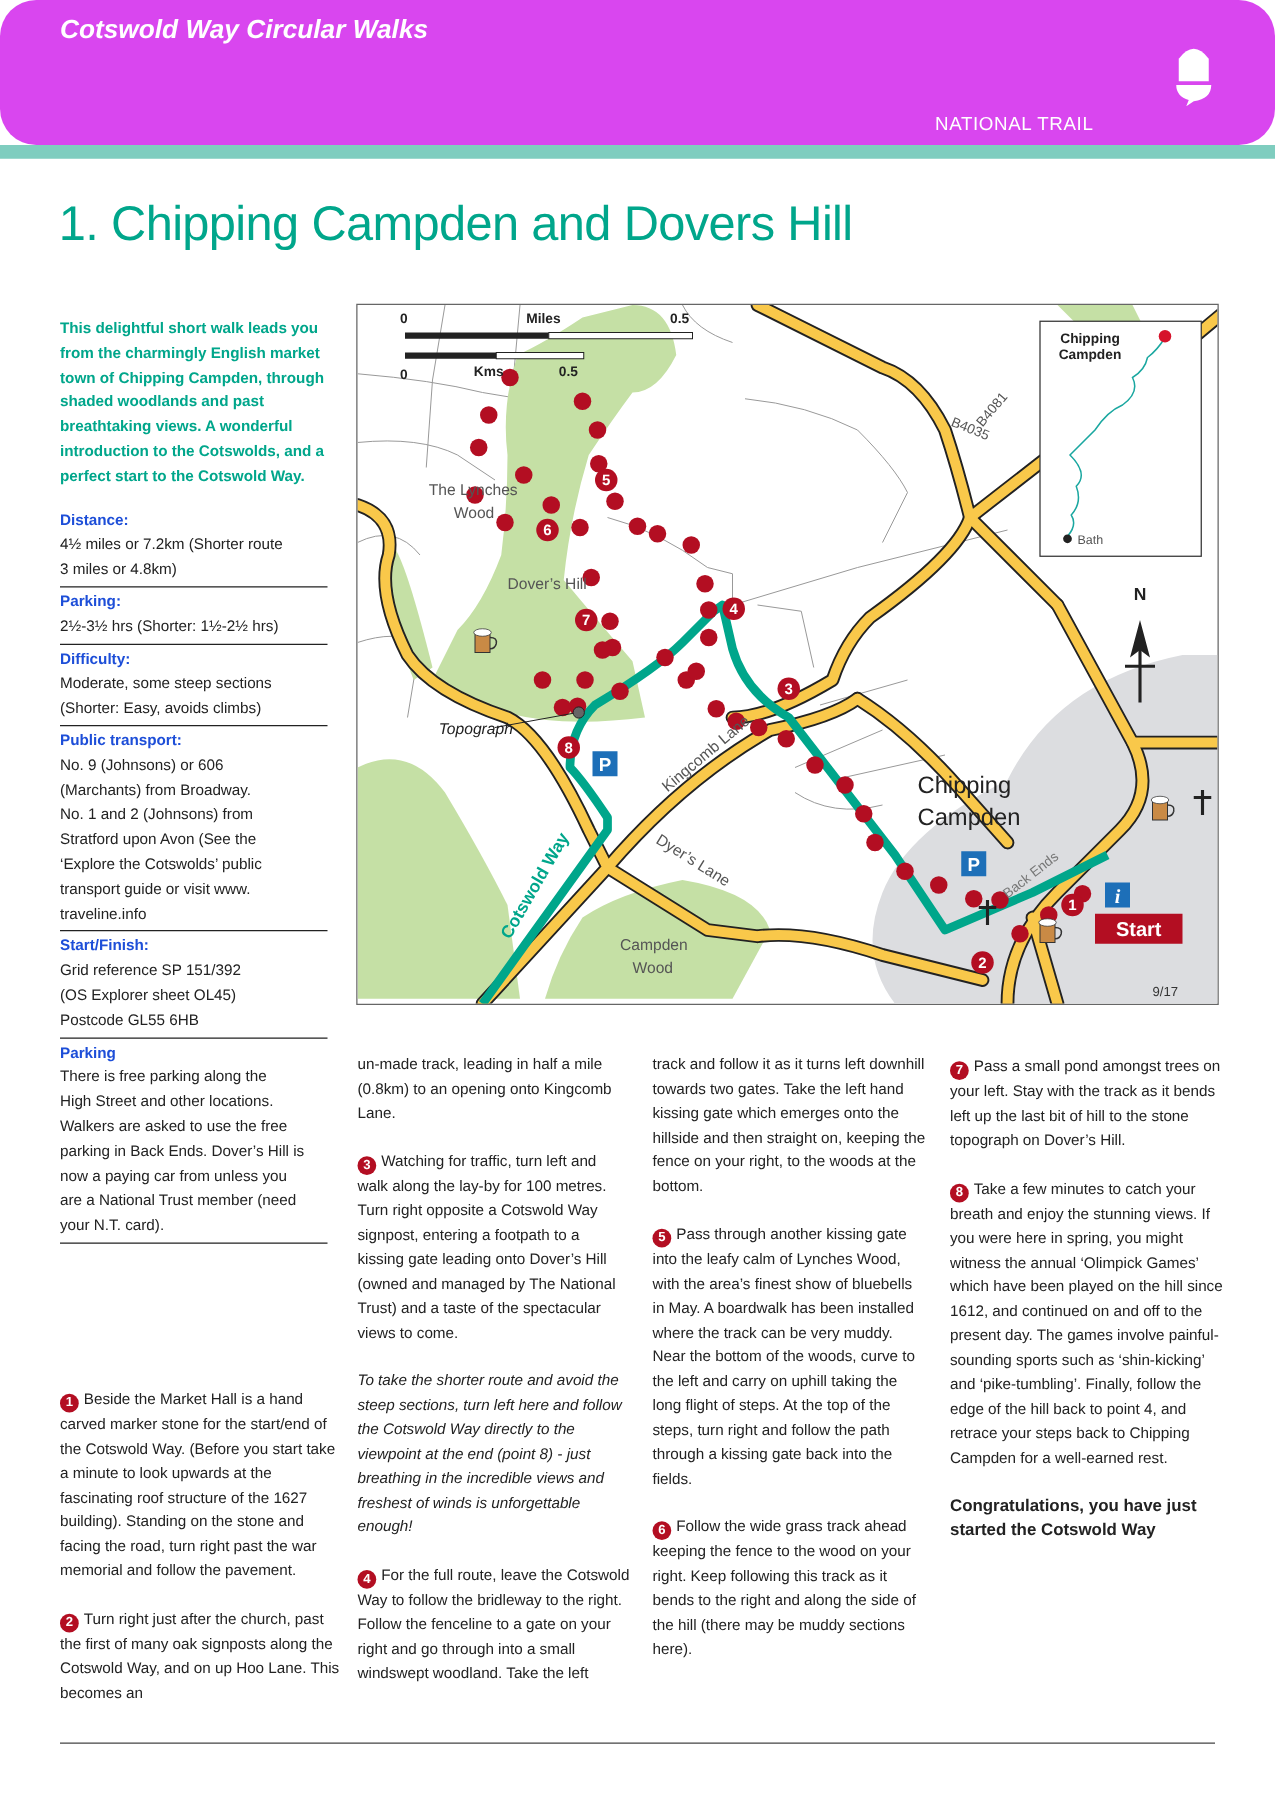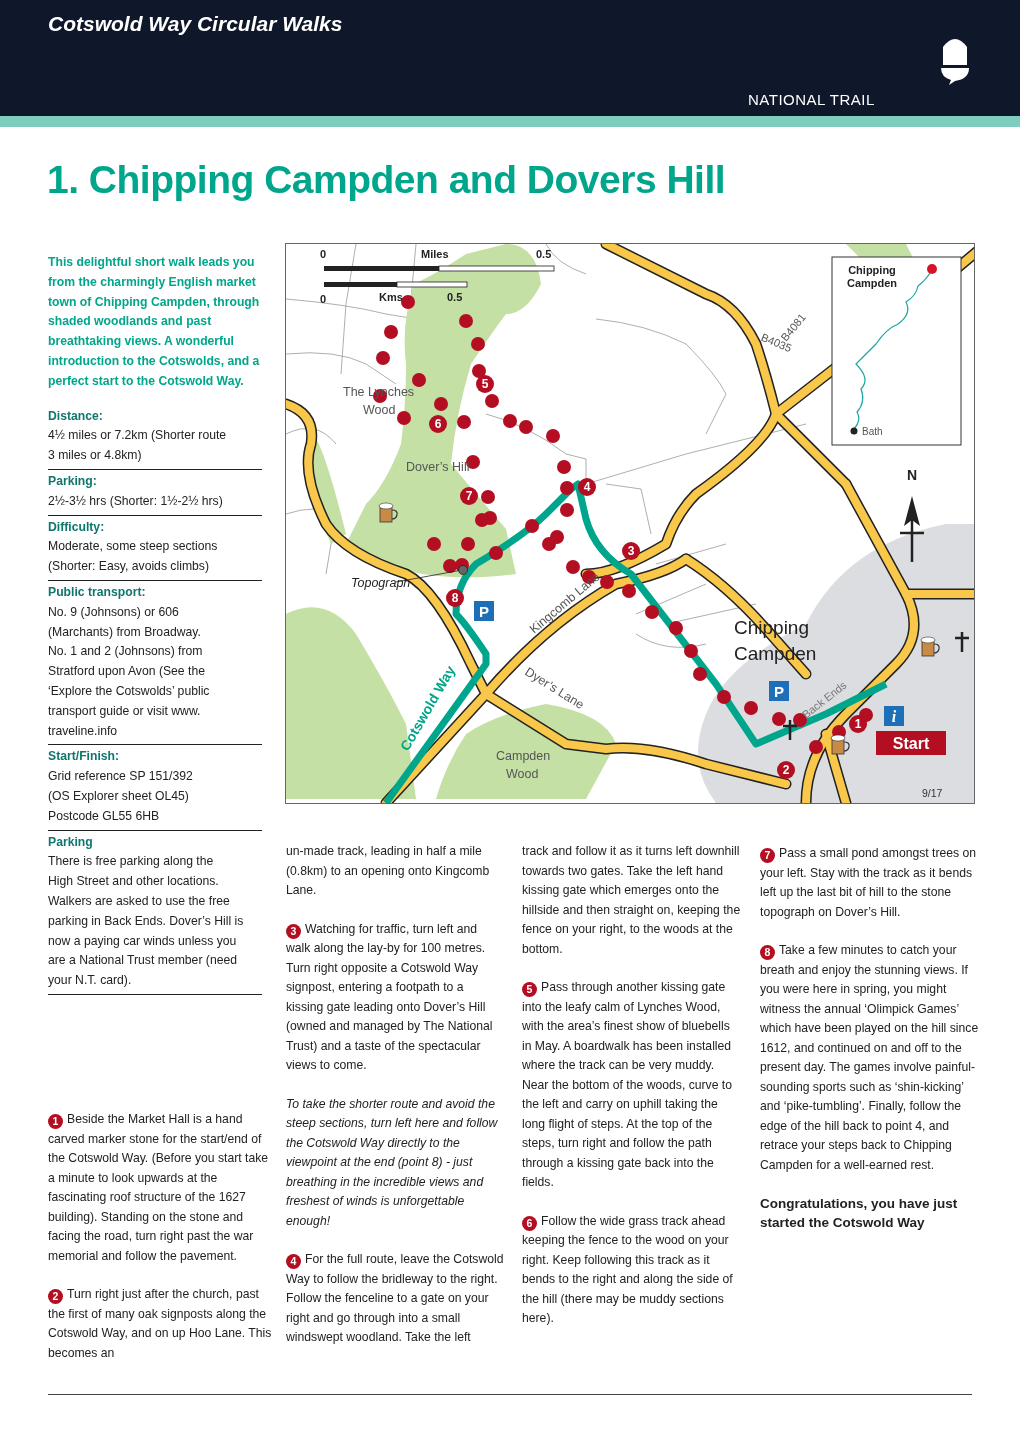--- a/index.html
+++ b/index.html
@@ -1,26 +1,26 @@
 <!DOCTYPE html>
 <html><head>
 <meta charset="utf-8">
 <style>
   html, body { margin:0; padding:0; background:#fff; }
   body { width:1020px; height:1442px; position:relative; overflow:hidden; font-family:"Liberation Sans", sans-serif; color:#222; }
-  .header { position:absolute; left:0; top:0; width:1020px; height:116px; background:#0f172a; }
+  .header { position:absolute; left:0; top:0; width:1020px; height:116px; background:#d946ef;border-radius:29px; }
   .header-stripe { position:absolute; left:0; top:116px; width:1020px; height:11px; background:#7fcdbf; }
   .series-title { position:absolute; left:48px; top:12px; color:#fff; font-style:italic; font-weight:bold; font-size:21px; }
   .nt-label { position:absolute; left:748px; top:43px; color:#fff; font-size:15px; letter-spacing:0.5px;margin-top:48px; }
   .acorn { position:absolute; left:939px; top:35px; width:32px; height:50px; }
-  .page-title { position:absolute; left:47px; top:158px; color:#00a68b; font-size:39px; font-weight:bold; letter-spacing:-0.5px; }
+  .page-title { position:absolute; left:47px; top:158px; color:#00a68b; font-size:39px; font-weight:normal; letter-spacing:-0.5px; }
 
   .left-col { position:absolute; left:48px; top:253px; width:214px; font-size:12.2px; line-height:19.8px; }
   .intro { color:#00a68b; font-weight:bold; }
-  .info-h { color:#0f766e; font-weight:bold; margin-top:0; }
+  .info-h { color:#1d4ed8; font-weight:bold; margin-top:0; }
   .info-block { border-bottom:1px solid #222; padding:2px 0 3px 0; }
   .info-block.first { margin-top:13px; }
 
   .map { position:absolute; left:285px; top:243px; width:688px; height:559px; border:1.5px solid #666; background:#fff; overflow:hidden; }
   .map svg { position:absolute; left:0; top:0; }
 
   .col { position:absolute; font-size:12.2px; line-height:19.5px; }
   .col p { margin:0 0 19px 0; }
   .col .it { font-style:italic; }
   .num { display:inline-block; width:15px; height:15px; border-radius:50%; background:#b30e22; color:#fff; font-weight:bold; font-size:10.5px; line-height:15px; text-align:center; margin-right:4px; vertical-align:-2px; }
@@ -75,21 +75,21 @@
         <div>Grid reference SP 151/392</div>
         <div>(OS Explorer sheet OL45)</div>
         <div>Postcode GL55 6HB</div>
       </div>
       <div class="info-block" style="border-bottom: 1px solid rgb(34, 34, 34);">
         <div class="info-h">Parking</div>
         <div>There is free parking along the</div>
         <div>High Street and other locations.</div>
         <div>Walkers are asked to use the free</div>
         <div>parking in Back Ends. Dover’s Hill is</div>
-        <div>now a paying car winds unless you</div>
+        <div>now a paying car from unless you</div>
         <div>are a National Trust member (need</div>
         <div>your N.T. card).</div>
       </div>
     </div>
 </div>
 
 <div class="map">
   <svg width="688" height="559" viewBox="0 0 688 559" id="map-svg">
 
     <g fill="none" stroke="#999" stroke-width="0.8">

